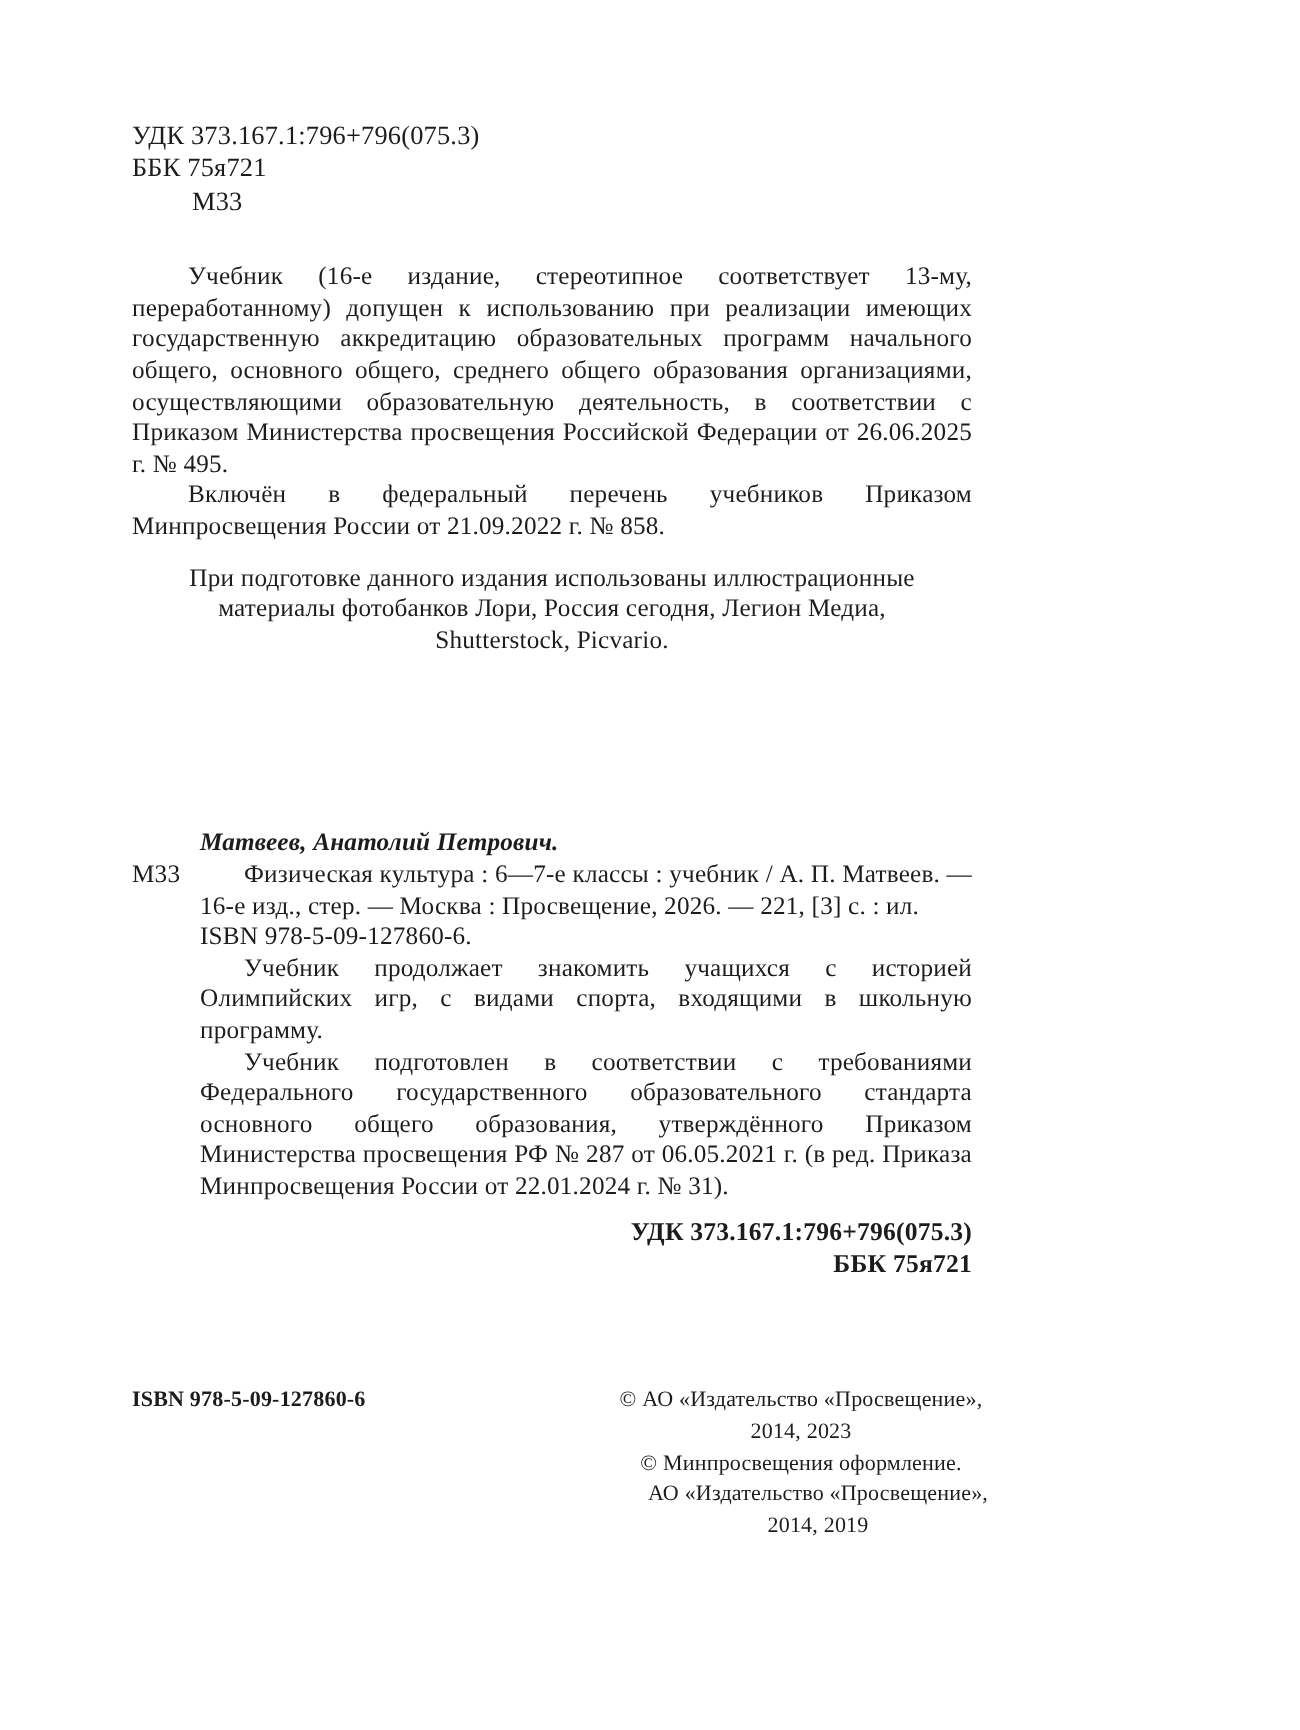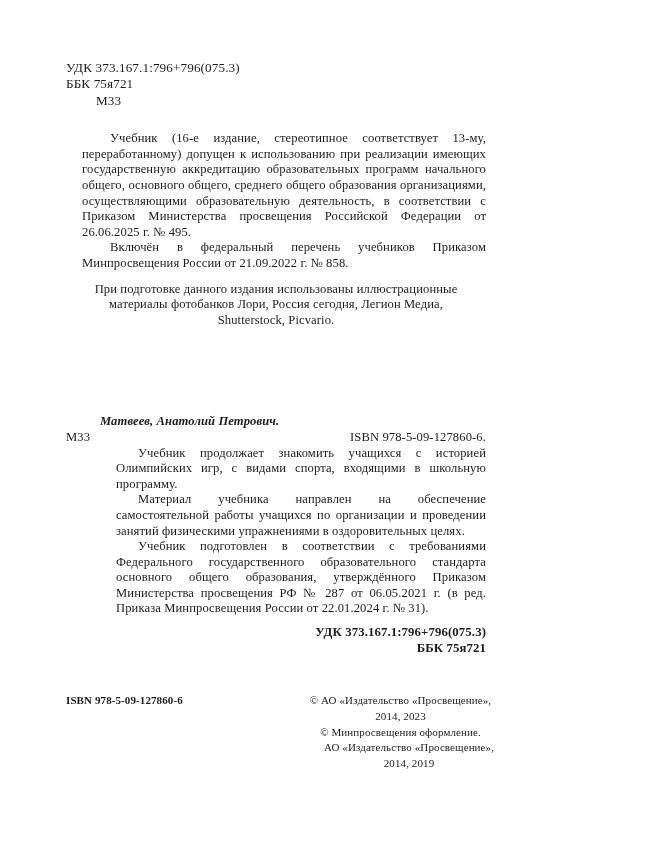--- a/index.html
+++ b/index.html
@@ -32,23 +32,22 @@
     font-size: 13.2px;
     line-height: 16.4px;
     margin-bottom: 22px;
   }
   .top-codes .m-code {
     padding-left: 30px;
   }
   
   .para {
     margin: 0;
-    text-align: right;
   }
-  .justify { text-align: justify; margin-left: 16px; }
+  .justify { text-align: justify; }
   .indent { text-indent: 28px; }
   .indent2 { text-indent: 22px; }
   .center { text-align: center; }
   .credits {
     margin-top: 10px;
     padding: 0 8px;
   }
   
   .entry {
     margin-top: 86px;
@@ -113,25 +112,25 @@
     <p class="para indent justify">Учебник (16-е издание, стереотипное соответствует 13-му, переработанному) допущен к использованию при реализации имеющих государственную аккредитацию образовательных программ начального общего, основного общего, среднего общего образования организациями, осуществляющими образовательную деятельность, в соответствии с Приказом Министерства просвещения Российской Федерации от 26.06.2025 г. № 495.</p>
     <p class="para indent justify">Включён в федеральный перечень учебников Приказом Минпросвещения России от 21.09.2022 г. № 858.</p>
 
     <p class="para center credits">При подготовке данного издания использованы иллюстрационные материалы фотобанков Лори, Россия сегодня, Легион Медиа, Shutterstock, Picvario.</p>
 
     <div class="entry">
       <p class="author">Матвеев, Анатолий Петрович.</p>
 
       <div class="biblio-wrap">
         <span class="hang">М33</span>
+        <p class="para indent2 justify">Физическая культура : 6—7-е классы : учебник / А. П. Матвеев. — 16-е изд., стер. — Москва : Просвещение, 2026. — 221, [3] с. : ил.</p>
         <p class="para">ISBN 978-5-09-127860-6.</p>
       </div>
 
       <p class="para indent2 justify">Учебник продолжает знакомить учащихся с историей Олимпийских игр, с видами спорта, входящими в школьную программу.</p>
-      <p class="para indent2 justify">Материал учебника направлен на обеспечение самостоятельной работы учащихся по организации и проведении занятий физическими упражнениями в оздоровительных целях.</p>
       <p class="para indent2 justify">Учебник подготовлен в соответствии с требованиями Федерального государственного образовательного стандарта основного общего образования, утверждённого Приказом Министерства просвещения РФ № 287 от 06.05.2021 г. (в ред. Приказа Минпросвещения России от 22.01.2024 г. № 31).</p>
 
       <div class="bottom-codes">
         <div>УДК 373.167.1:796+796(075.3)</div>
         <div>ББК 75я721</div>
       </div>
     </div>
 
   </div>
 

